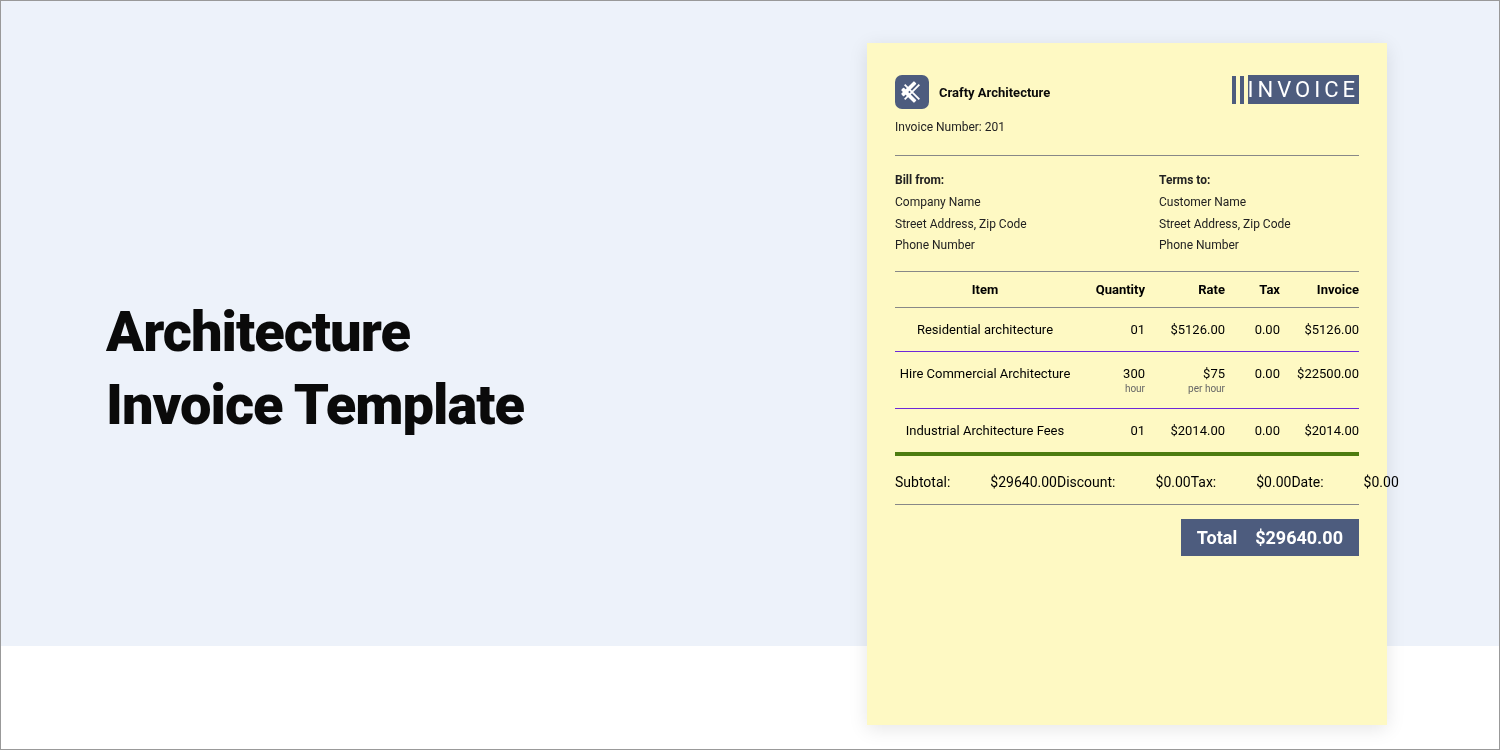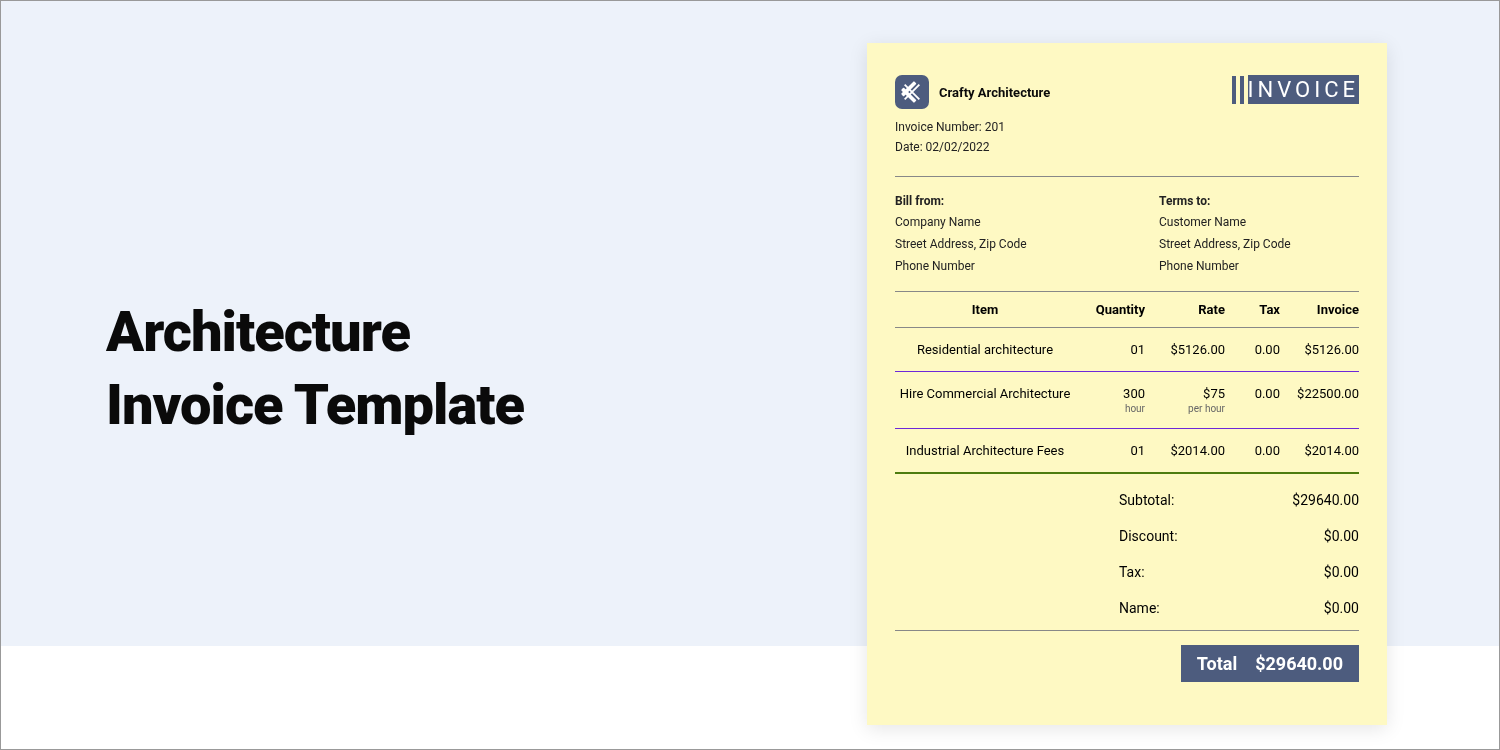--- a/index.html
+++ b/index.html
@@ -18,29 +18,29 @@
 .meta{font-size:12px;color:#222;margin-top:4px;line-height:1.7}
 .divider{border:none;border-top:1px solid #888;margin:18px 0 14px}
 .bills{display:flex;justify-content:space-between;font-size:12px;color:#222;line-height:1.8;margin-bottom:14px}
 .bills-col{flex:1}
 .bills-col:last-child{flex:0 0 200px}
 .bill-label{font-weight:700;margin-bottom:0}
 .divider2{border:none;border-top:1px solid #888;margin:0}
 .items-table{width:100%;font-size:13px}
 .th-row{display:flex;padding:10px 0;font-weight:700;border-bottom:1px solid #888}
 .td-row{display:flex;padding:14px 0;border-bottom:1px solid #6d28d9;align-items:baseline}
-.td-row:last-child{border-bottom:2px solid #4d7c0f}
+.td-row:last-child{border-bottom:4px solid #4d7c0f}
 .col-item{flex:0 0 180px;text-align:center}
 .col-qty{flex:0 0 70px;text-align:right}
 .col-rate{flex:0 0 80px;text-align:right}
 .col-tax{flex:0 0 55px;text-align:right}
 .col-amt{flex:1;text-align:right}
 .sub{font-size:10px;color:#666;margin-top:2px}
 .terms{font-size:12px;color:#222;margin-top:18px}
-.summary{margin-top:18px;display:flex;flex-direction:column;align-items:flex-end;gap:20px;font-size:14px}
+.summary{margin-top:18px;display:flex;flex-direction:row;align-items:flex-end;gap:0;font-size:14px}
 .sum-row{display:flex;gap:40px;width:240px;justify-content:space-between}
 .sum-label{text-align:left}
 .sum-val{text-align:right}
 .divider3{border:none;border-top:1px solid #888;margin:14px 0}
 .total-badge{display:inline-flex;align-items:center;gap:18px;background:#4d5c7e;color:#fff;padding:8px 16px;font-size:18px;font-weight:700;float:right}
 </style>
 </head>
 <body>
 
 <div class="outer">
@@ -65,21 +65,20 @@
       </div>
       <div class="inv-label-wrap">
         <div class="inv-stripe"></div>
         <div class="inv-stripe"></div>
         <div class="inv-label">INVOICE</div>
       </div>
     </div>
 
     <div class="meta">
       <div>Invoice Number: 201</div>
-      <div>Date: 02/02/2022</div>
     </div>
 
     <hr class="divider">
 
     <div class="bills">
       <div class="bills-col">
         <div class="bill-label">Bill from:</div>
         <div>Company Name</div>
         <div>Street Address, Zip Code</div>
         <div>Phone Number</div>
@@ -135,21 +134,21 @@
       </div>
       <div class="sum-row">
         <span class="sum-label">Discount:</span>
         <span class="sum-val">$0.00</span>
       </div>
       <div class="sum-row">
         <span class="sum-label">Tax:</span>
         <span class="sum-val">$0.00</span>
       </div>
       <div class="sum-row">
-        <span class="sum-label">Name:</span>
+        <span class="sum-label">Date:</span>
         <span class="sum-val">$0.00</span>
       </div>
     </div>
 
     <hr class="divider3">
 
     <div class="total-badge">
       <span>Total</span>
       <span>$29640.00</span>
     </div>

